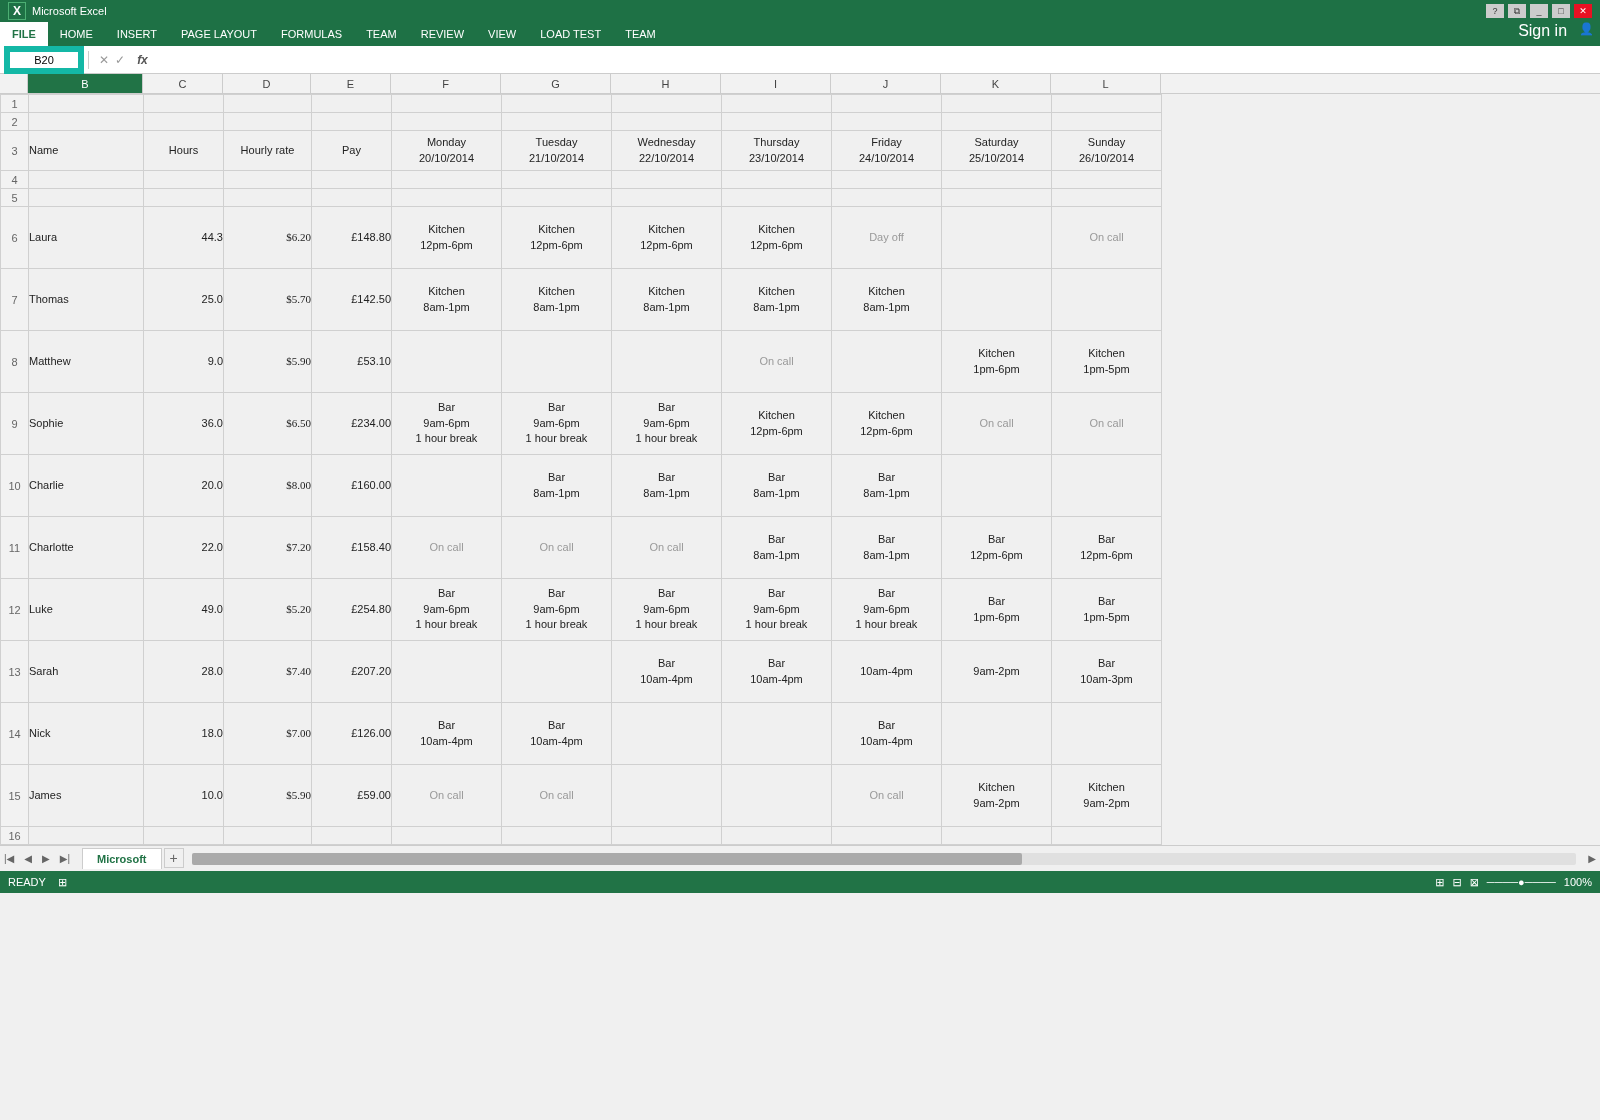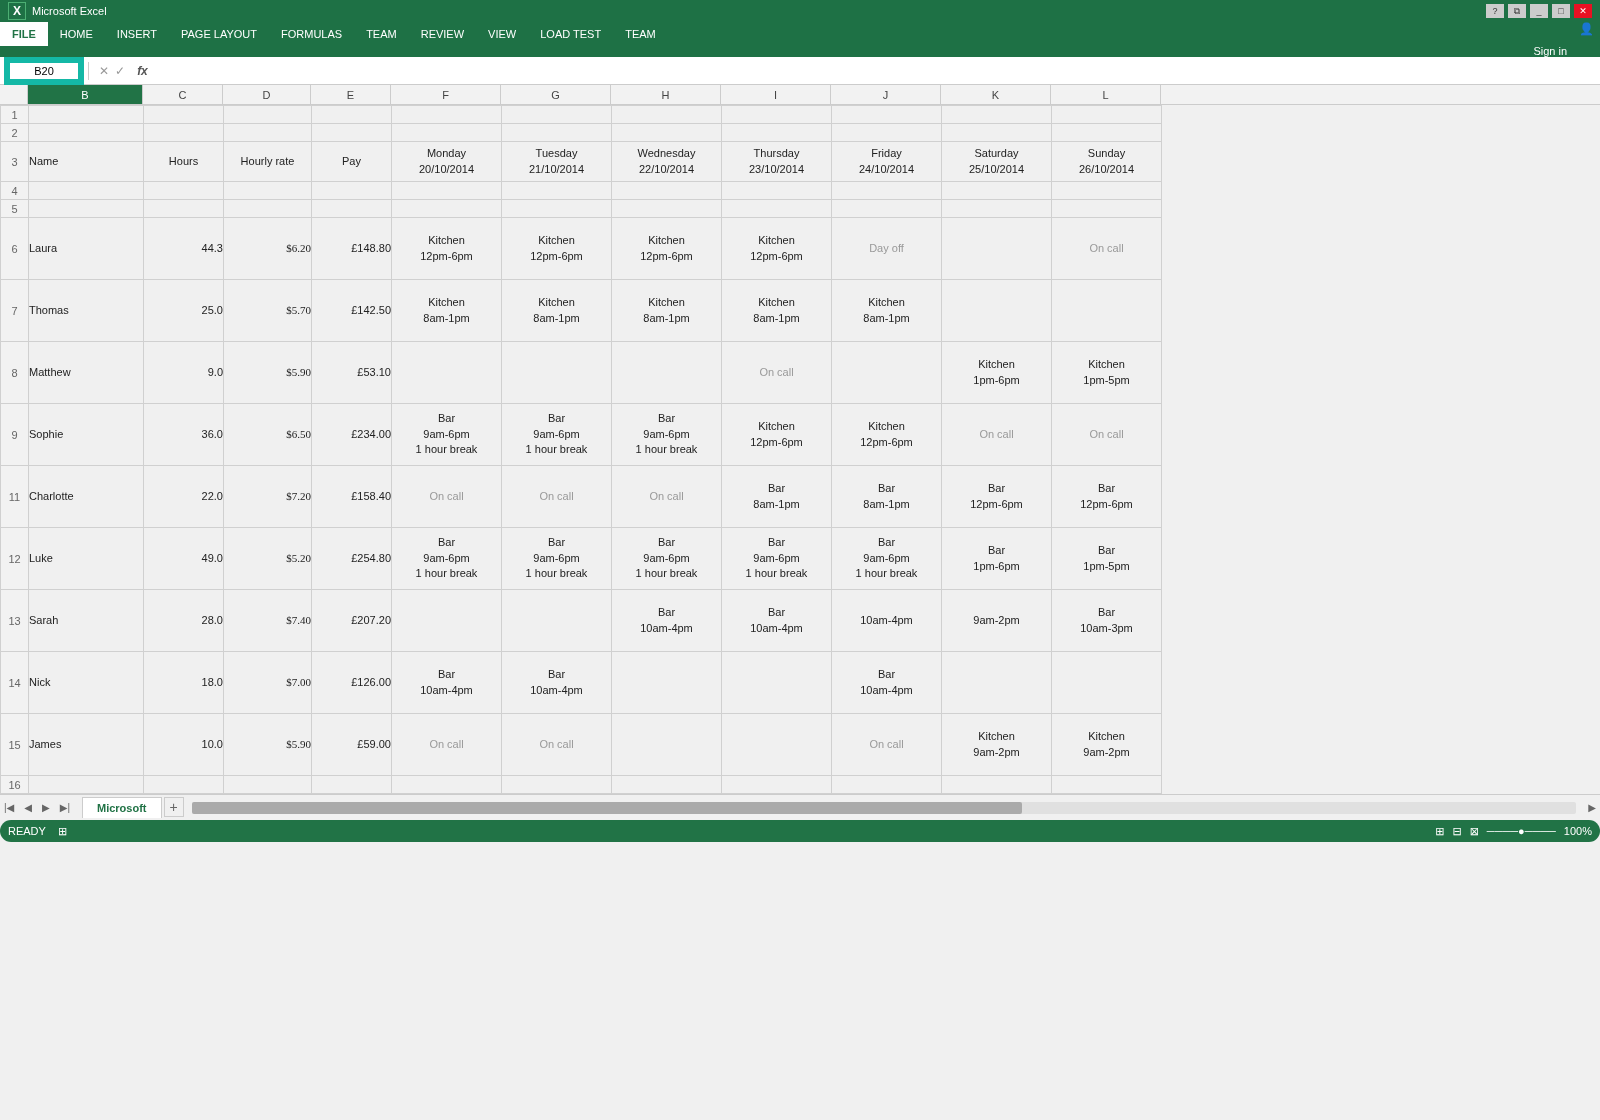--- a/index.html
+++ b/index.html
@@ -24,21 +24,21 @@
       color: white;
       font-size: 11px;
       cursor: pointer;
       border: none;
       background: transparent;
     }
     .ribbon-tab.active { background: white; color: #217346; font-weight: bold; }
 
     
     .ribbon-header { display: flex; align-items: flex-start; background: #1e7145; }
-    .sign-in { margin-left: auto; color: white; font-size: 11px; padding: 0 12px; cursor: pointer; margin-top: 23px; }
+    .sign-in { margin-left: auto; color: white; font-size: 16px; padding: 0 12px; cursor: pointer; }
 
     
     .formula-bar {
       display: flex;
       align-items: center;
       background: white;
       border-bottom: 1px solid #ccc;
       height: 28px;
       padding: 0 4px;
     }
@@ -125,21 +125,20 @@
 
     
     .status-bar {
       height: 22px;
       background: #217346;
       display: flex;
       align-items: center;
       padding: 0 8px;
       color: white;
       font-size: 11px;
-      border-radius: 11px;
     }
     .status-right { margin-left: auto; display: flex; align-items: center; gap: 8px; }
     .sheet-tab {
       padding: 4px 14px;
       font-size: 11px;
       cursor: pointer;
       border: 1px solid #ccc;
       border-bottom: none;
       background: white;
       color: #217346;
@@ -385,20 +384,34 @@
       <td class="cell col-e">£234.00</td>
       <td class="cell">Bar<br>9am-6pm<br>1 hour break</td>
       <td class="cell">Bar<br>9am-6pm<br>1 hour break</td>
       <td class="cell">Bar<br>9am-6pm<br>1 hour break</td>
       <td class="cell">Kitchen<br>12pm-6pm</td>
       <td class="cell">Kitchen<br>12pm-6pm</td>
       <td class="cell gray-text">On call</td>
       <td class="cell gray-text">On call</td>
     </tr>
 
+    <tr class="data-row">
+      <td class="row-num">10</td>
+      <td class="cell col-b">Charlie</td>
+      <td class="cell col-c">20.0</td>
+      <td class="cell col-d">$8.00</td>
+      <td class="cell col-e">£160.00</td>
+      <td class="cell"></td>
+      <td class="cell">Bar<br>8am-1pm</td>
+      <td class="cell">Bar<br>8am-1pm</td>
+      <td class="cell">Bar<br>8am-1pm</td>
+      <td class="cell">Bar<br>8am-1pm</td>
+      <td class="cell"></td>
+      <td class="cell"></td>
+    </tr>
 
     <tr class="data-row">
       <td class="row-num">11</td>
       <td class="cell col-b">Charlotte</td>
       <td class="cell col-c">22.0</td>
       <td class="cell col-d">$7.20</td>
       <td class="cell col-e">£158.40</td>
       <td class="cell gray-text">On call</td>
       <td class="cell gray-text">On call</td>
       <td class="cell gray-text">On call</td>

